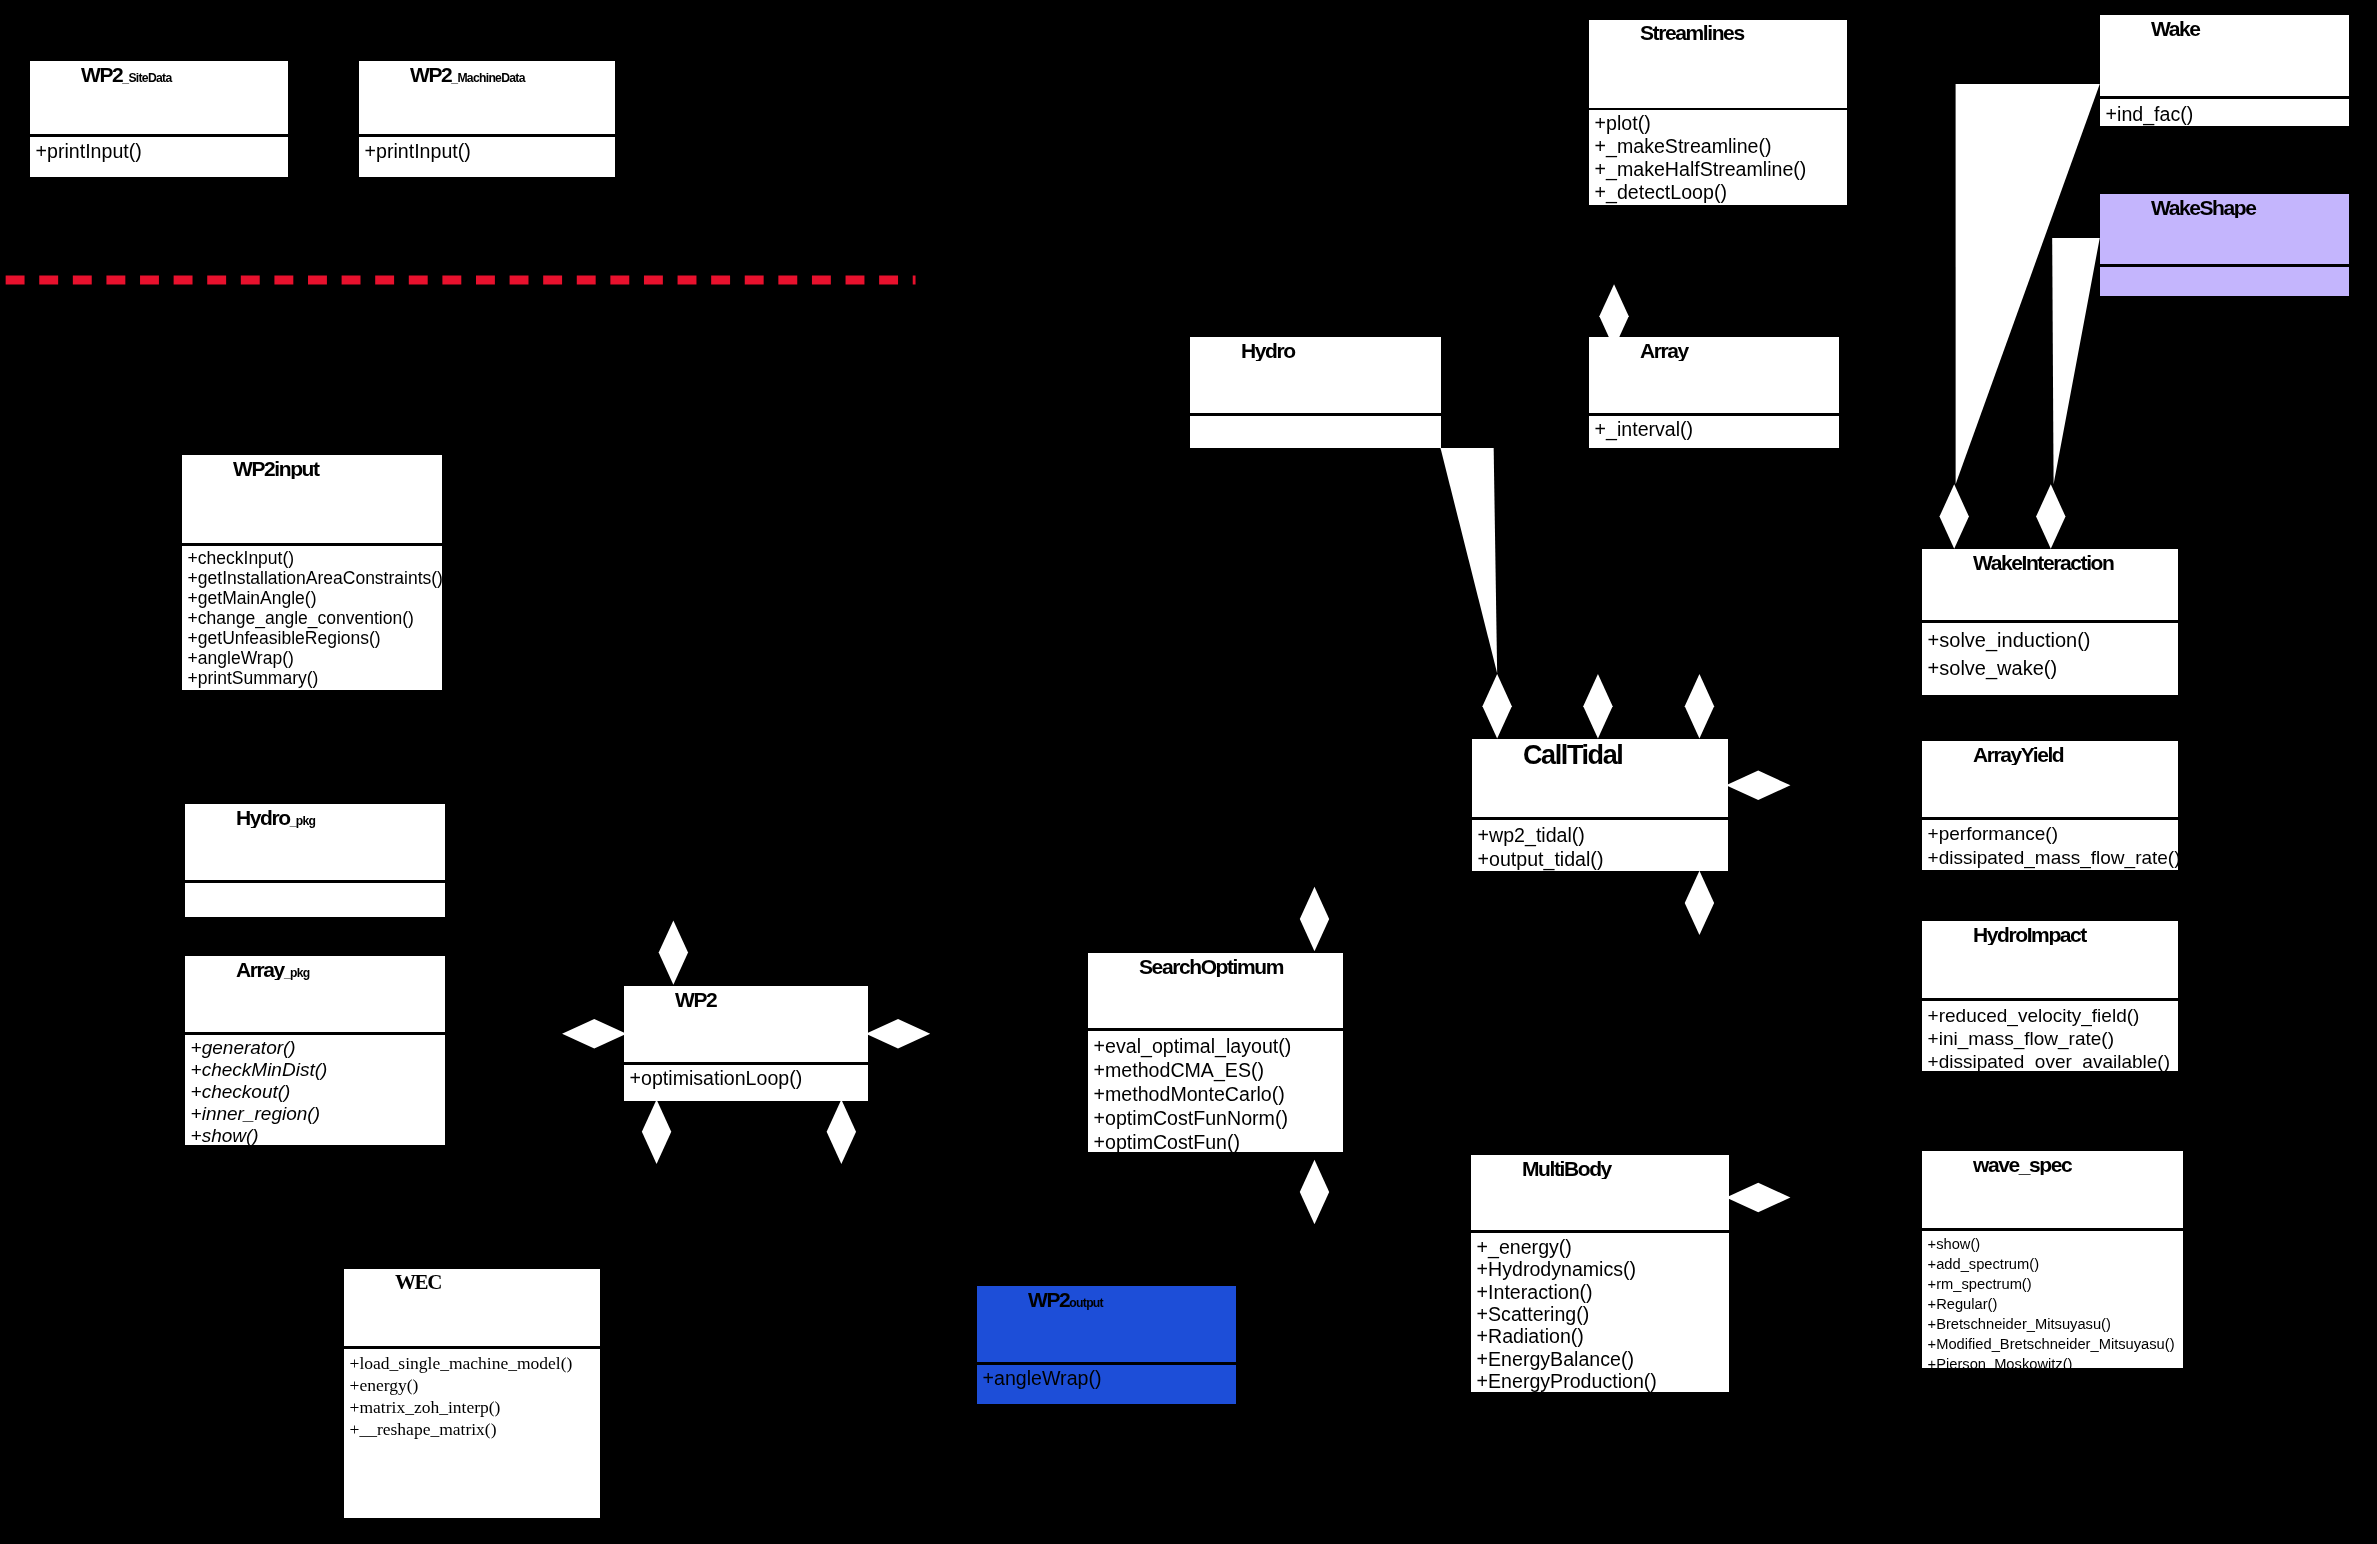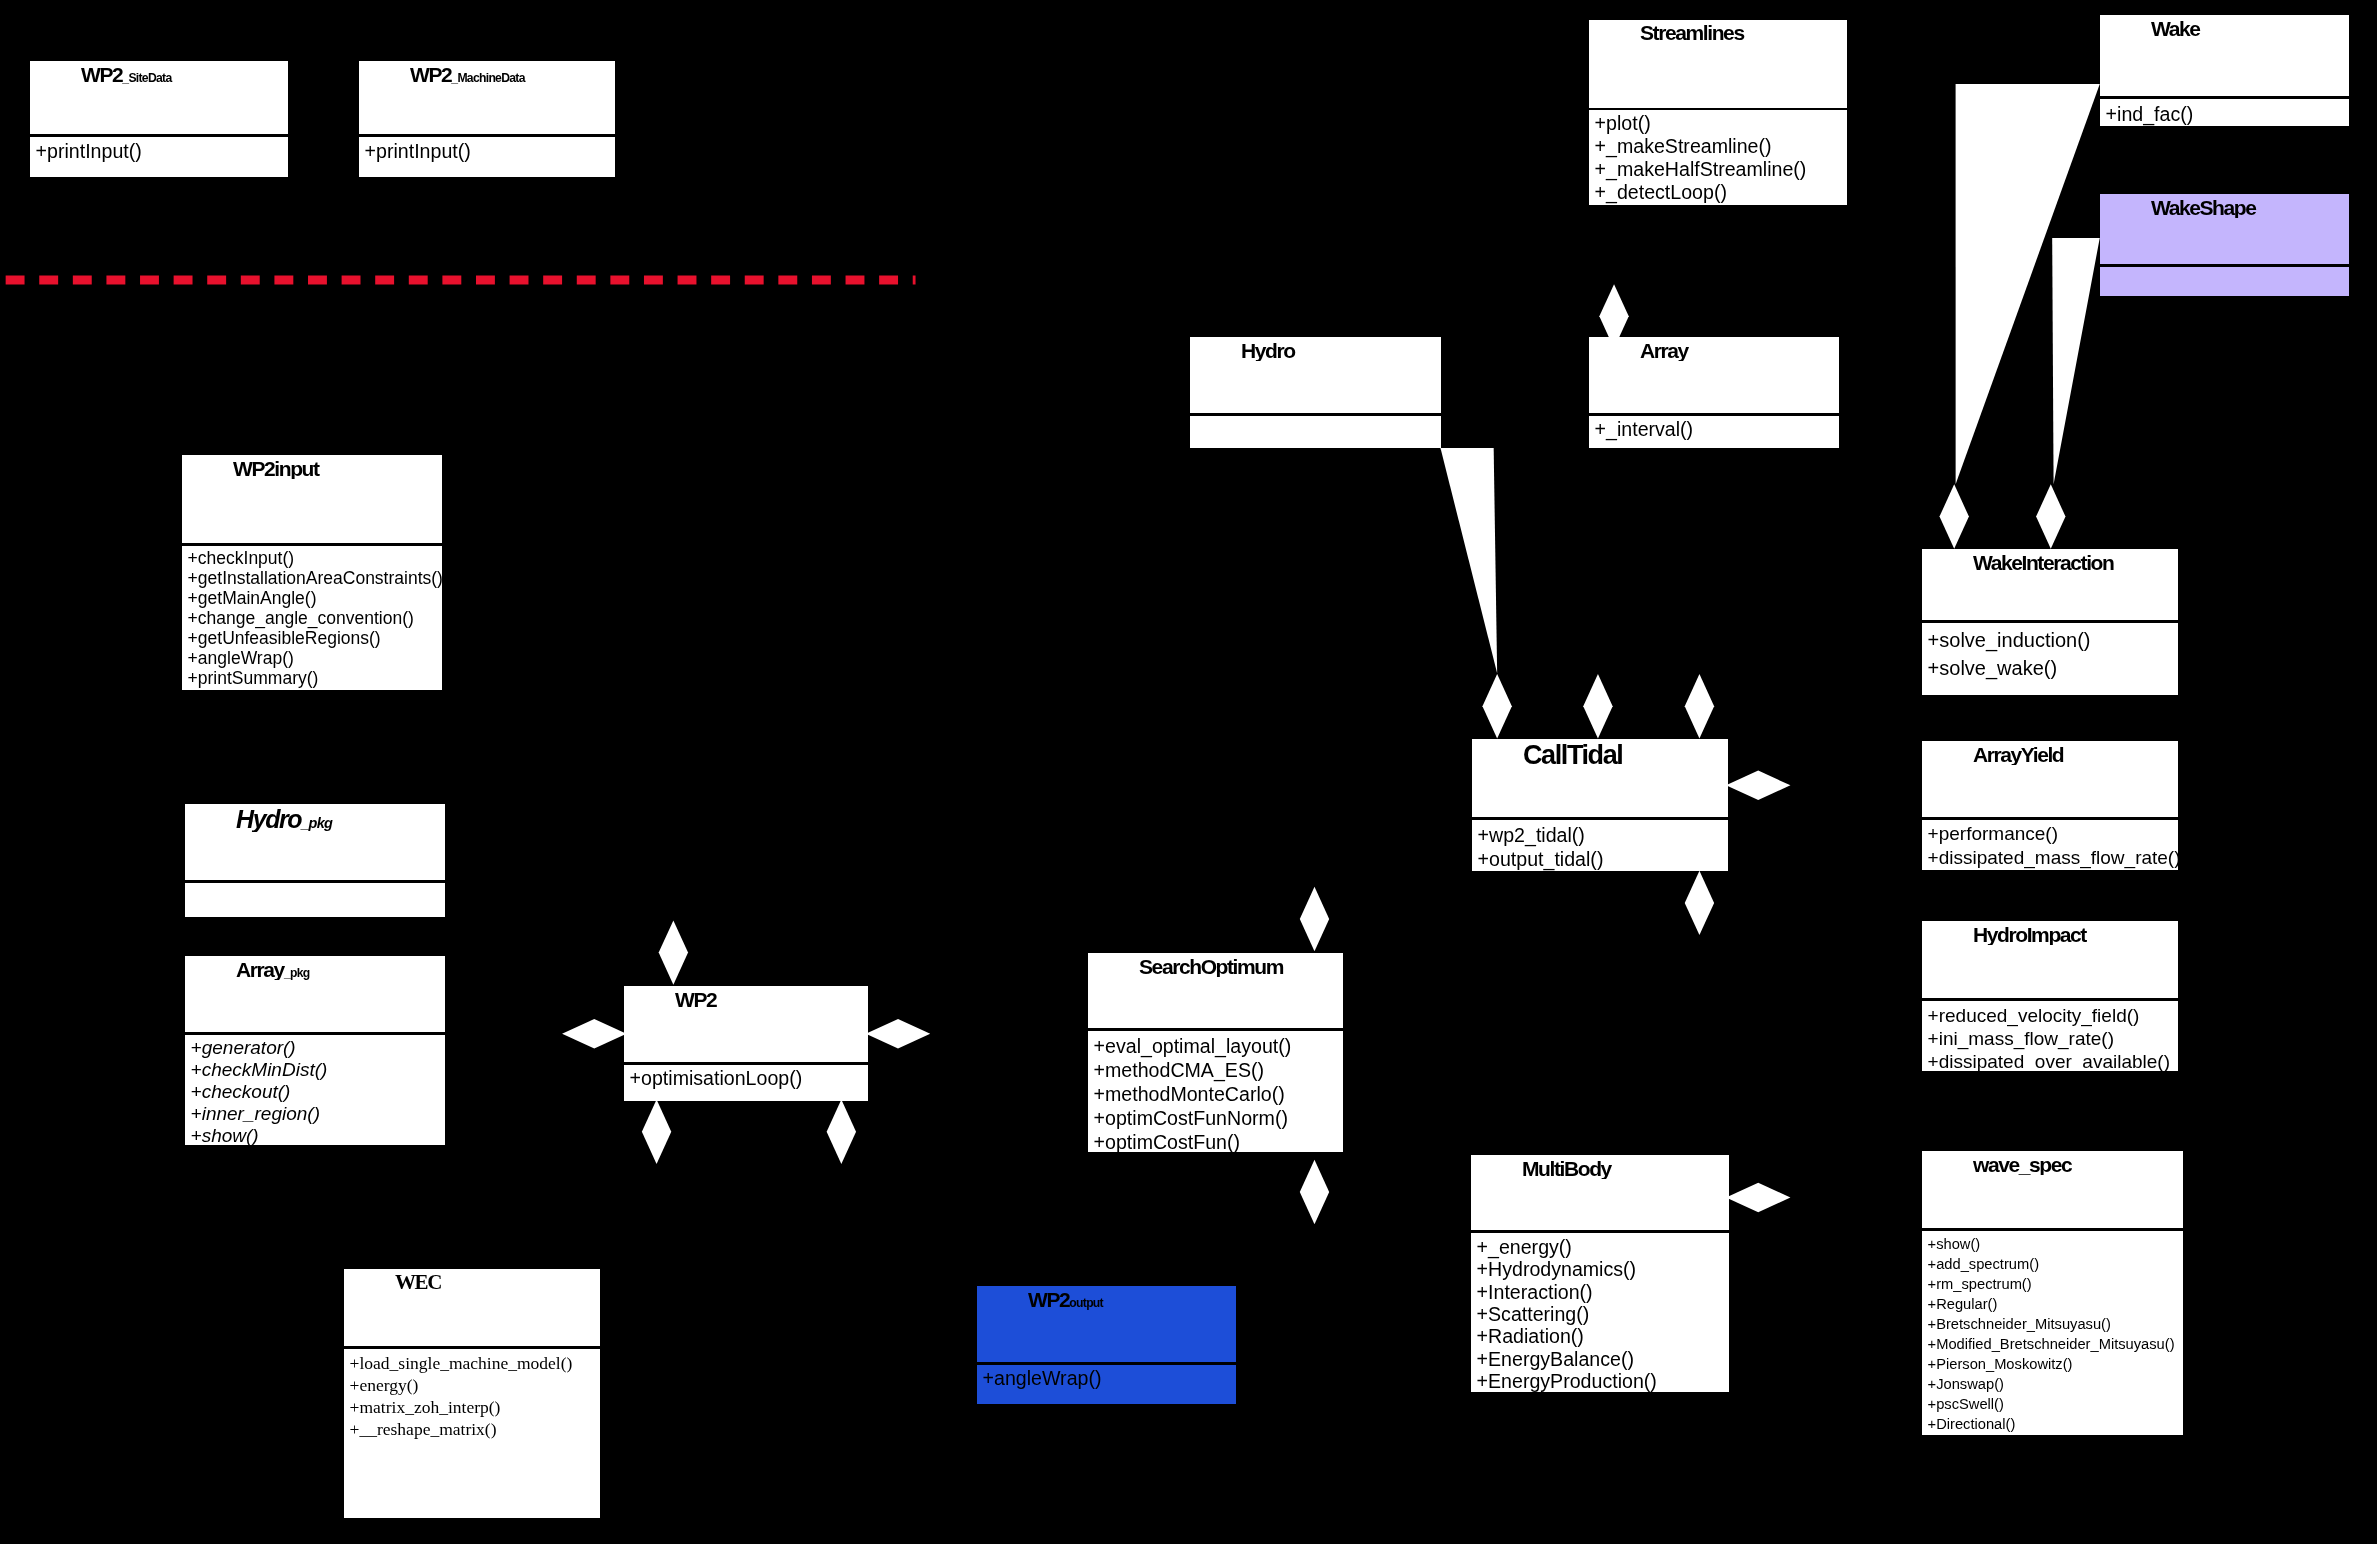--- a/index.html
+++ b/index.html
@@ -97,21 +97,21 @@
           <div class="method-item">+checkInput()</div>
           <div class="method-item">+getInstallationAreaConstraints()</div>
           <div class="method-item">+getMainAngle()</div>
           <div class="method-item">+change_angle_convention()</div>
           <div class="method-item">+getUnfeasibleRegions()</div>
           <div class="method-item">+angleWrap()</div>
           <div class="method-item">+printSummary()</div>
         </div>
       </div>
       <div class="class-box" style="left: 185px; top: 804px; width: 260px; height: 113px; background: rgb(255, 255, 255); color: rgb(0, 0, 0);">
-        <div class="class-title" style="font-size: 25px; font-style: italic;"><span>Hydro</span><span class="class-sub">_pkg</span></div>
+        <div class="class-title" style="font-size: 21px;"><span>Hydro</span><span class="class-sub">_pkg</span></div>
         <div class="class-divider" style="top: 76px; background: rgb(0, 0, 0);"></div>
         <div class="class-methods" style="top: 78px; font-size: 19.6px; line-height: 22px;"></div>
       </div>
       <div class="class-box" style="left: 185px; top: 956px; width: 260px; height: 189px; background: rgb(255, 255, 255); color: rgb(0, 0, 0);">
         <div class="class-title" style="font-size: 21px;"><span>Array</span><span class="class-sub">_pkg</span></div>
         <div class="class-divider" style="top: 76px; background: rgb(0, 0, 0);"></div>
         <div class="class-methods" style="top: 78px; font-size: 19px; line-height: 22px; font-style: italic;">
           <div class="method-item">+generator()</div>
           <div class="method-item">+checkMinDist()</div>
           <div class="method-item">+checkout()</div>
@@ -176,21 +176,21 @@
         <div class="class-methods" style="top: 78px; font-size: 19.6px; line-height: 22.4px;">
           <div class="method-item">+_energy()</div>
           <div class="method-item">+Hydrodynamics()</div>
           <div class="method-item">+Interaction()</div>
           <div class="method-item">+Scattering()</div>
           <div class="method-item">+Radiation()</div>
           <div class="method-item">+EnergyBalance()</div>
           <div class="method-item">+EnergyProduction()</div>
         </div>
       </div>
-      <div class="class-box" style="left: 1922px; top: 1151px; width: 261px; height: 284px; background: rgb(255, 255, 255); color: rgb(0, 0, 0);">
+      <div class="class-box" style="left: 1922px; top: 1151px; width: 261px; height: 217px; background: rgb(255, 255, 255); color: rgb(0, 0, 0);">
         <div class="class-title" style="font-size: 21px;"><span>wave_spec</span></div>
         <div class="class-divider" style="top: 77px; background: rgb(0, 0, 0);"></div>
         <div class="class-methods" style="top: 80px; font-size: 14.7px; line-height: 20px;">
           <div class="method-item">+show()</div>
           <div class="method-item">+add_spectrum()</div>
           <div class="method-item">+rm_spectrum()</div>
           <div class="method-item">+Regular()</div>
           <div class="method-item">+Bretschneider_Mitsuyasu()</div>
           <div class="method-item">+Modified_Bretschneider_Mitsuyasu()</div>
           <div class="method-item">+Pierson_Moskowitz()</div>

